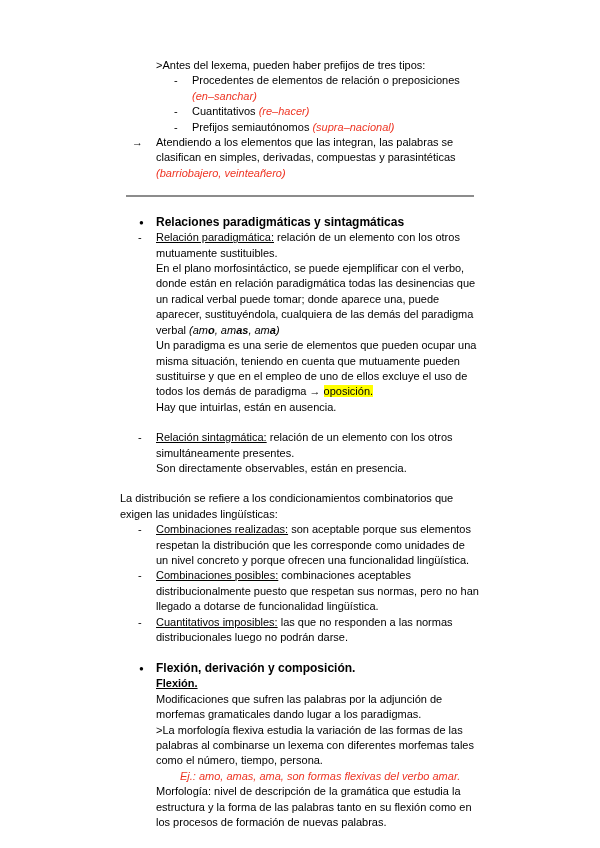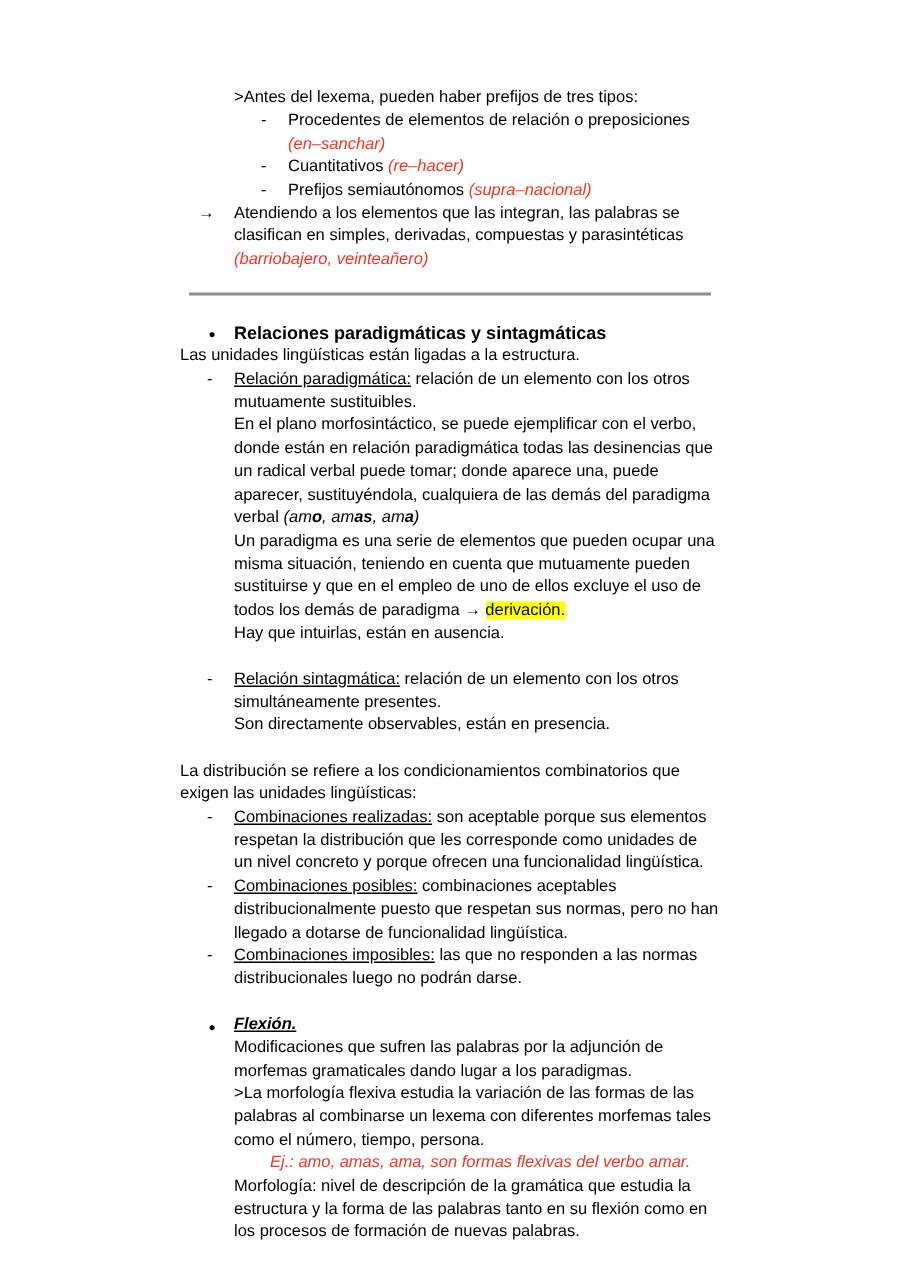--- a/index.html
+++ b/index.html
@@ -17,21 +17,21 @@
     color: #000000;
     overflow: hidden;
   }
   p { margin: 0; }
   .indent1 { position: relative; margin-left: 36px; }
   .indent2 { position: relative; margin-left: 72px; }
   .marker { position: absolute; left: -18px; top: 0; }
   .arrow-marker { left: -24px; font-weight: bold; }
   .disc-marker { left: -17px; font-size: 8px; top: 1px; }
   .heading { font-size: 12px; font-weight: bold; line-height: 16px; }
-  .subheading { font-weight: bold; text-decoration: underline; font-style: italic; }
+  .subheading { font-weight: bold; text-decoration: underline; }
   .term { text-decoration: underline; }
   .red { color: #ee3524; font-style: italic; }
   .it { font-style: italic; text-align: right; }
   .hl { background: #ffff00; }
   .gap-above { margin-top: 15px; }
   .hrule {
     border: none;
     border-top: 2px solid #8c8c8c;
     margin: 14px 6px 17px 6px;
   }
@@ -66,34 +66,31 @@
     </p>
   </div>
 
   <hr class="hrule">
 
   <div>
     <p class="indent1 heading">
       <span class="marker disc-marker">●</span>
       <span>Relaciones paradigmáticas y sintagmáticas</span>
     </p>
-    <p>
-      <span>Las unidades lingüísticas están ligadas a la estructura.</span>
-    </p>
 
     <div class="indent1">
       <span class="marker">-</span>
       <p>
         <span class="term">Relación paradigmática:</span><span> relación de un elemento con los otros mutuamente sustituibles.</span>
       </p>
       <p>
         <span>En el plano morfosintáctico, se puede ejemplificar con el verbo, donde están en relación paradigmática todas las desinencias que un radical verbal puede tomar; donde aparece una, puede aparecer, sustituyéndola, cualquiera de las demás del paradigma verbal </span><span class="it"><span>(am</span><b>o</b><span>, am</span><b>as</b><span>, am</span><b>a</b><span>)</span></span>
       </p>
       <p>
-        <span>Un paradigma es una serie de elementos que pueden ocupar una misma situación, teniendo en cuenta que mutuamente pueden sustituirse y que en el empleo de uno de ellos excluye el uso de todos los demás de paradigma → </span><span class="hl">derivación.</span>
+        <span>Un paradigma es una serie de elementos que pueden ocupar una misma situación, teniendo en cuenta que mutuamente pueden sustituirse y que en el empleo de uno de ellos excluye el uso de todos los demás de paradigma → </span><span class="hl">oposición.</span>
       </p>
       <p>
         <span>Hay que intuirlas, están en ausencia.</span>
       </p>
     </div>
 
     <div class="indent1 gap-above">
       <span class="marker">-</span>
       <p>
         <span class="term">Relación sintagmática:</span><span> relación de un elemento con los otros simultáneamente presentes.</span>
@@ -115,28 +112,29 @@
     </div>
     <div class="indent1">
       <span class="marker">-</span>
       <p>
         <span class="term">Combinaciones posibles:</span><span> combinaciones aceptables distribucionalmente puesto que respetan sus normas, pero no han llegado a dotarse de funcionalidad lingüística.</span>
       </p>
     </div>
     <div class="indent1">
       <span class="marker">-</span>
       <p>
-        <span class="term">Combinaciones imposibles:</span><span> las que no responden a las normas distribucionales luego no podrán darse.</span>
+        <span class="term">Cuantitativos imposibles:</span><span> las que no responden a las normas distribucionales luego no podrán darse.</span>
       </p>
     </div>
   </div>
 
   <div>
     <p class="indent1 heading gap-above">
       <span class="marker disc-marker">●</span>
+      <span>Flexión, derivación y composición.</span>
     </p>
     <p class="indent1">
       <span class="subheading">Flexión.</span>
     </p>
     <p class="indent1">
       <span>Modificaciones que sufren las palabras por la adjunción de morfemas gramaticales dando lugar a los paradigmas.</span>
     </p>
     <p class="indent1">
       <span>&gt;La morfología flexiva estudia la variación de las formas de las palabras al combinarse un lexema con diferentes morfemas tales como el número, tiempo, persona.</span><span class="red ex-tab">Ej.: amo, amas, ama, son formas flexivas del verbo amar.</span>
     </p>

